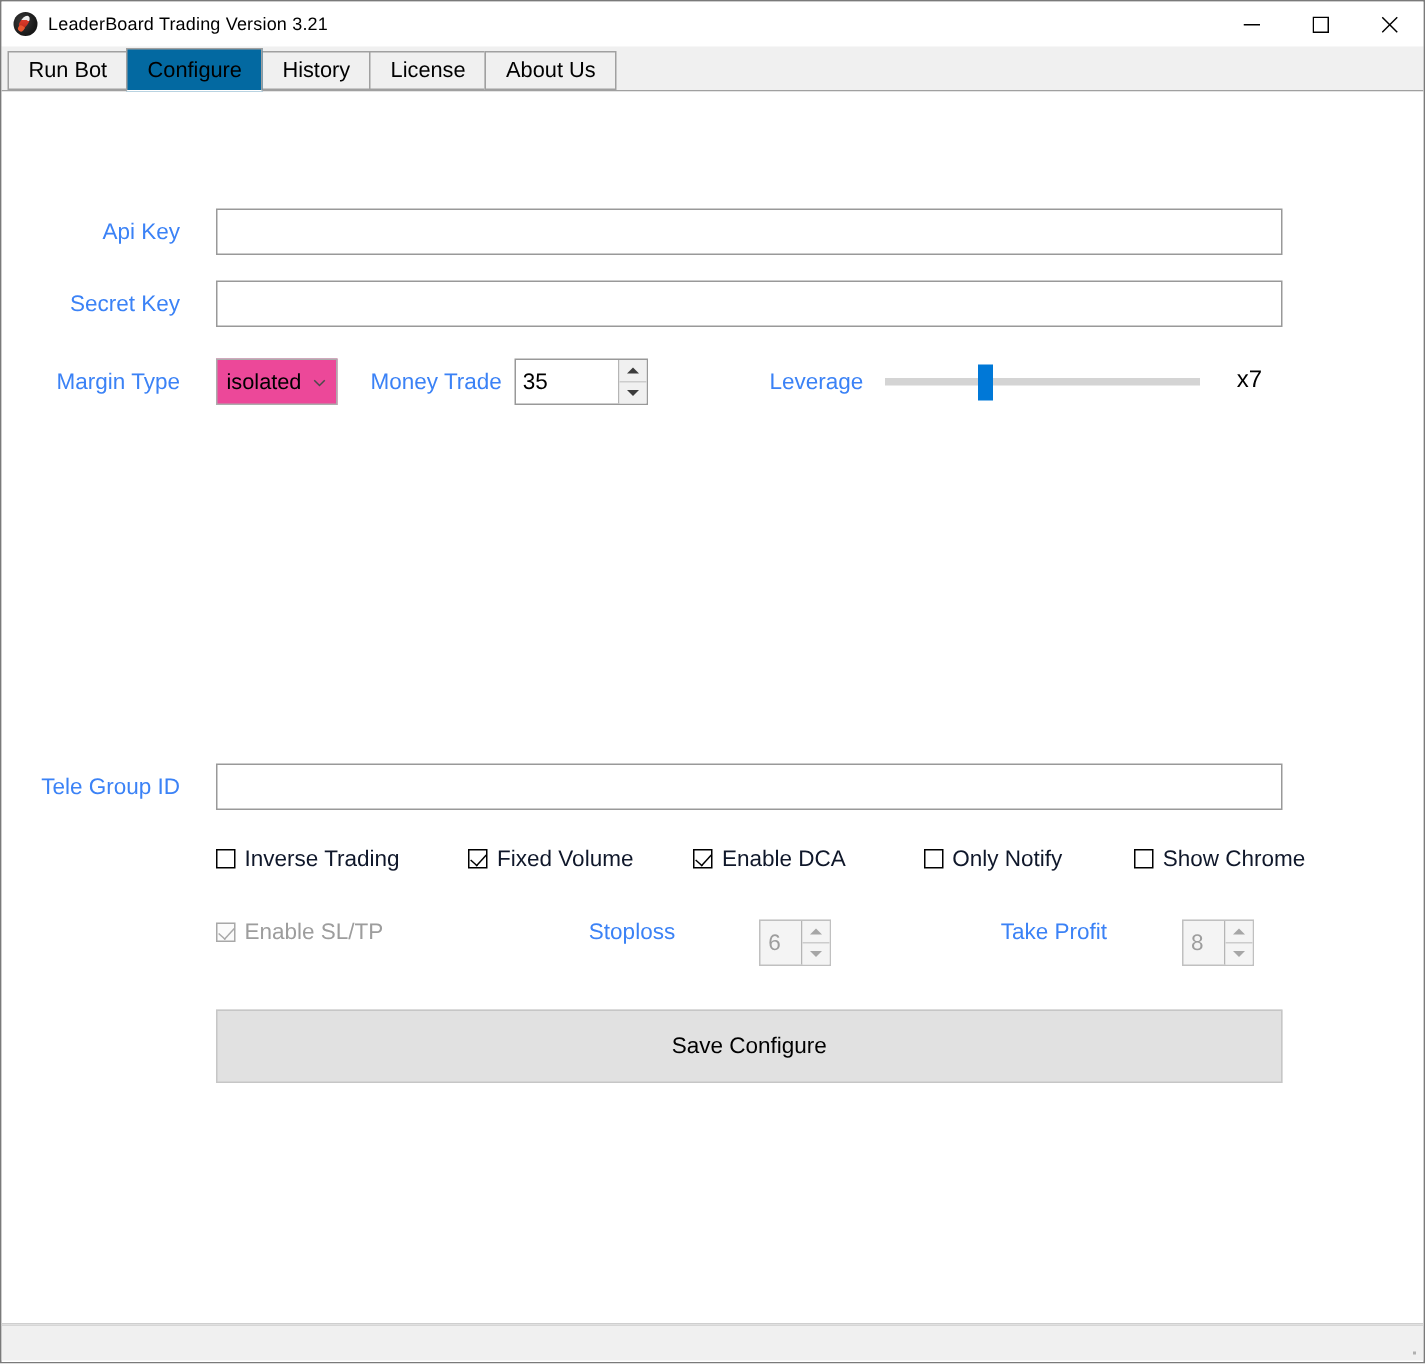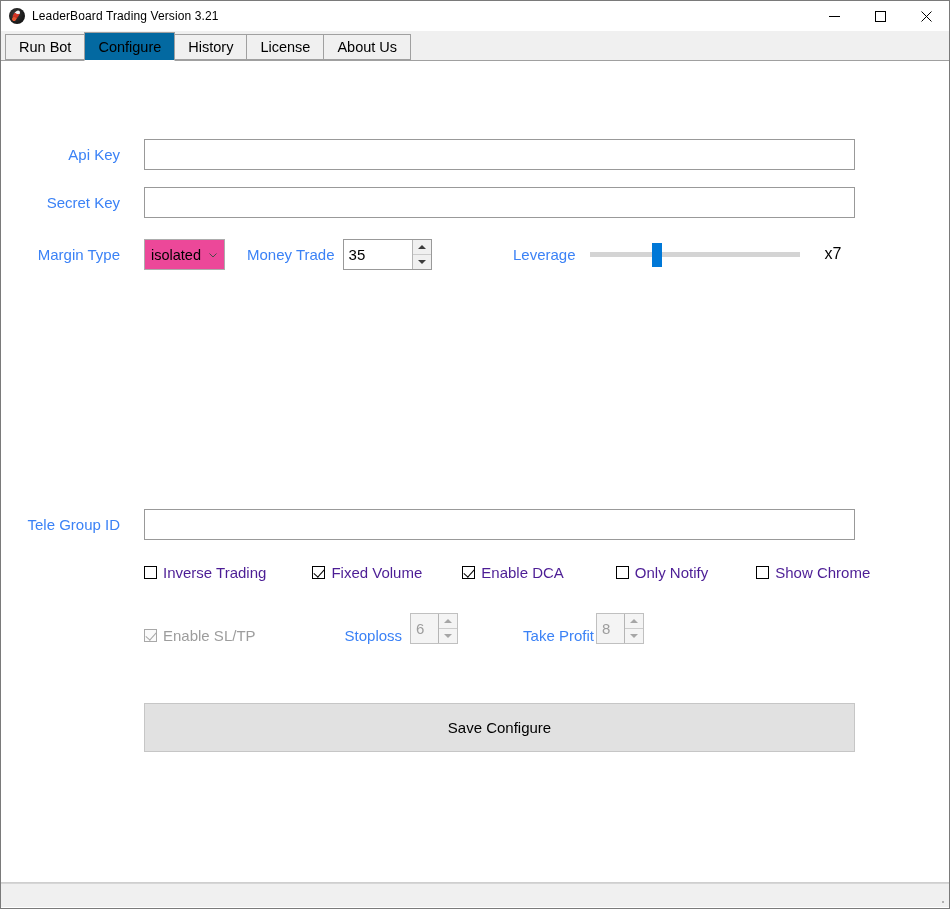--- a/index.html
+++ b/index.html
@@ -294,34 +294,34 @@
   }
   .cb-box.checked::after {
     content: "";
     position: absolute;
     left: 3px; top: 0px;
     width: 5px; height: 9px;
     border: solid #000000;
     border-width: 0 1.6px 1.6px 0;
     transform: rotate(42deg);
   }
-  .cb-label { font-size: 15px; color: #4c1d95; }
+  .cb-label { font-size: 15px; color: #0f172a; }
   .checkbox-item.disabled .cb-box { border-color: #a8a8a8; background: #fbfbfb; }
   .checkbox-item.disabled .cb-box.checked::after { border-color: #a8a8a8; }
   .checkbox-item.disabled .cb-label { color: #9d9d9d; }
 
   
-  #row-sltp { left: 143px; top: 552px; align-items: flex-end; }
+  #row-sltp { left: 143px; top: 552px; align-items: flex-start; gap: 48px; }
   #label-stoploss { margin-left: 89px; font-size: 15px; }
   #label-takeprofit { margin-left: 65px; font-size: 15px; }
 
   
   #save-configure {
     position: absolute;
-    left: 143px; top: 642px;
+    left: 143px; top: 612px;
     width: 711px; height: 49px;
     background: #e1e1e1;
     border: 1px solid #c6c6c6;
     font-size: 15px;
     color: #000000;
     font-family: "Liberation Sans", sans-serif;
     cursor: default;
     display: flex;
     align-items: center;
     justify-content: center;

